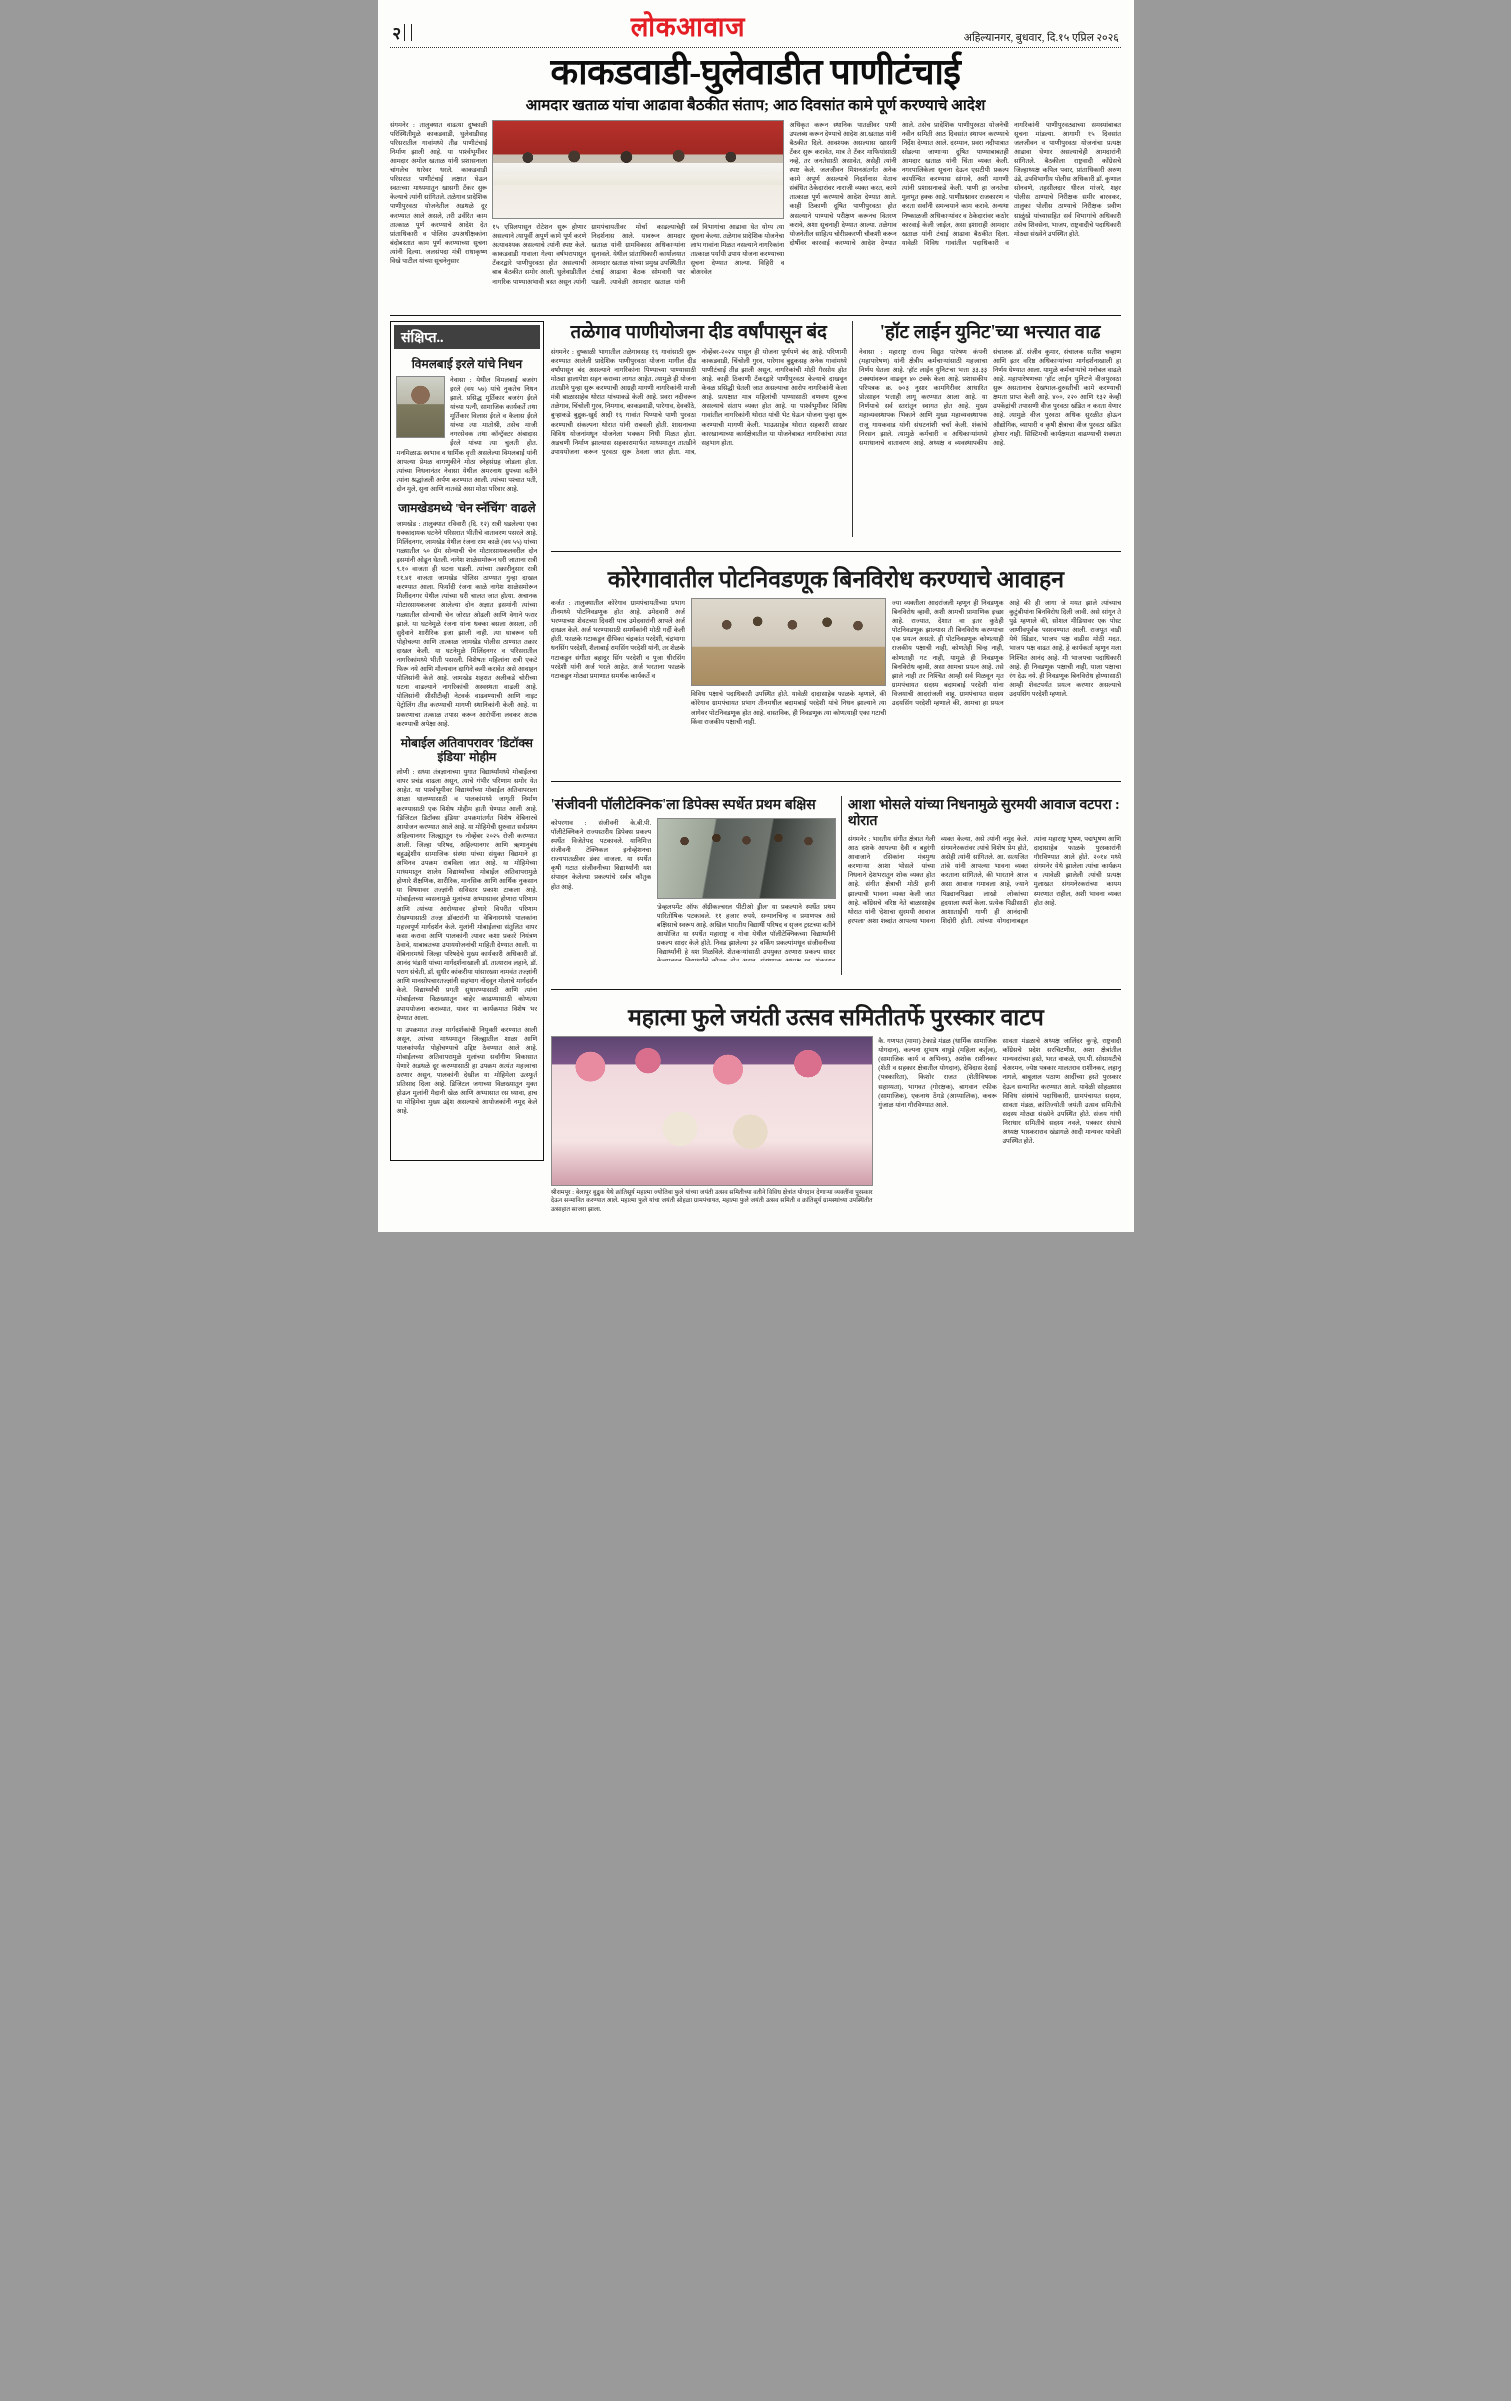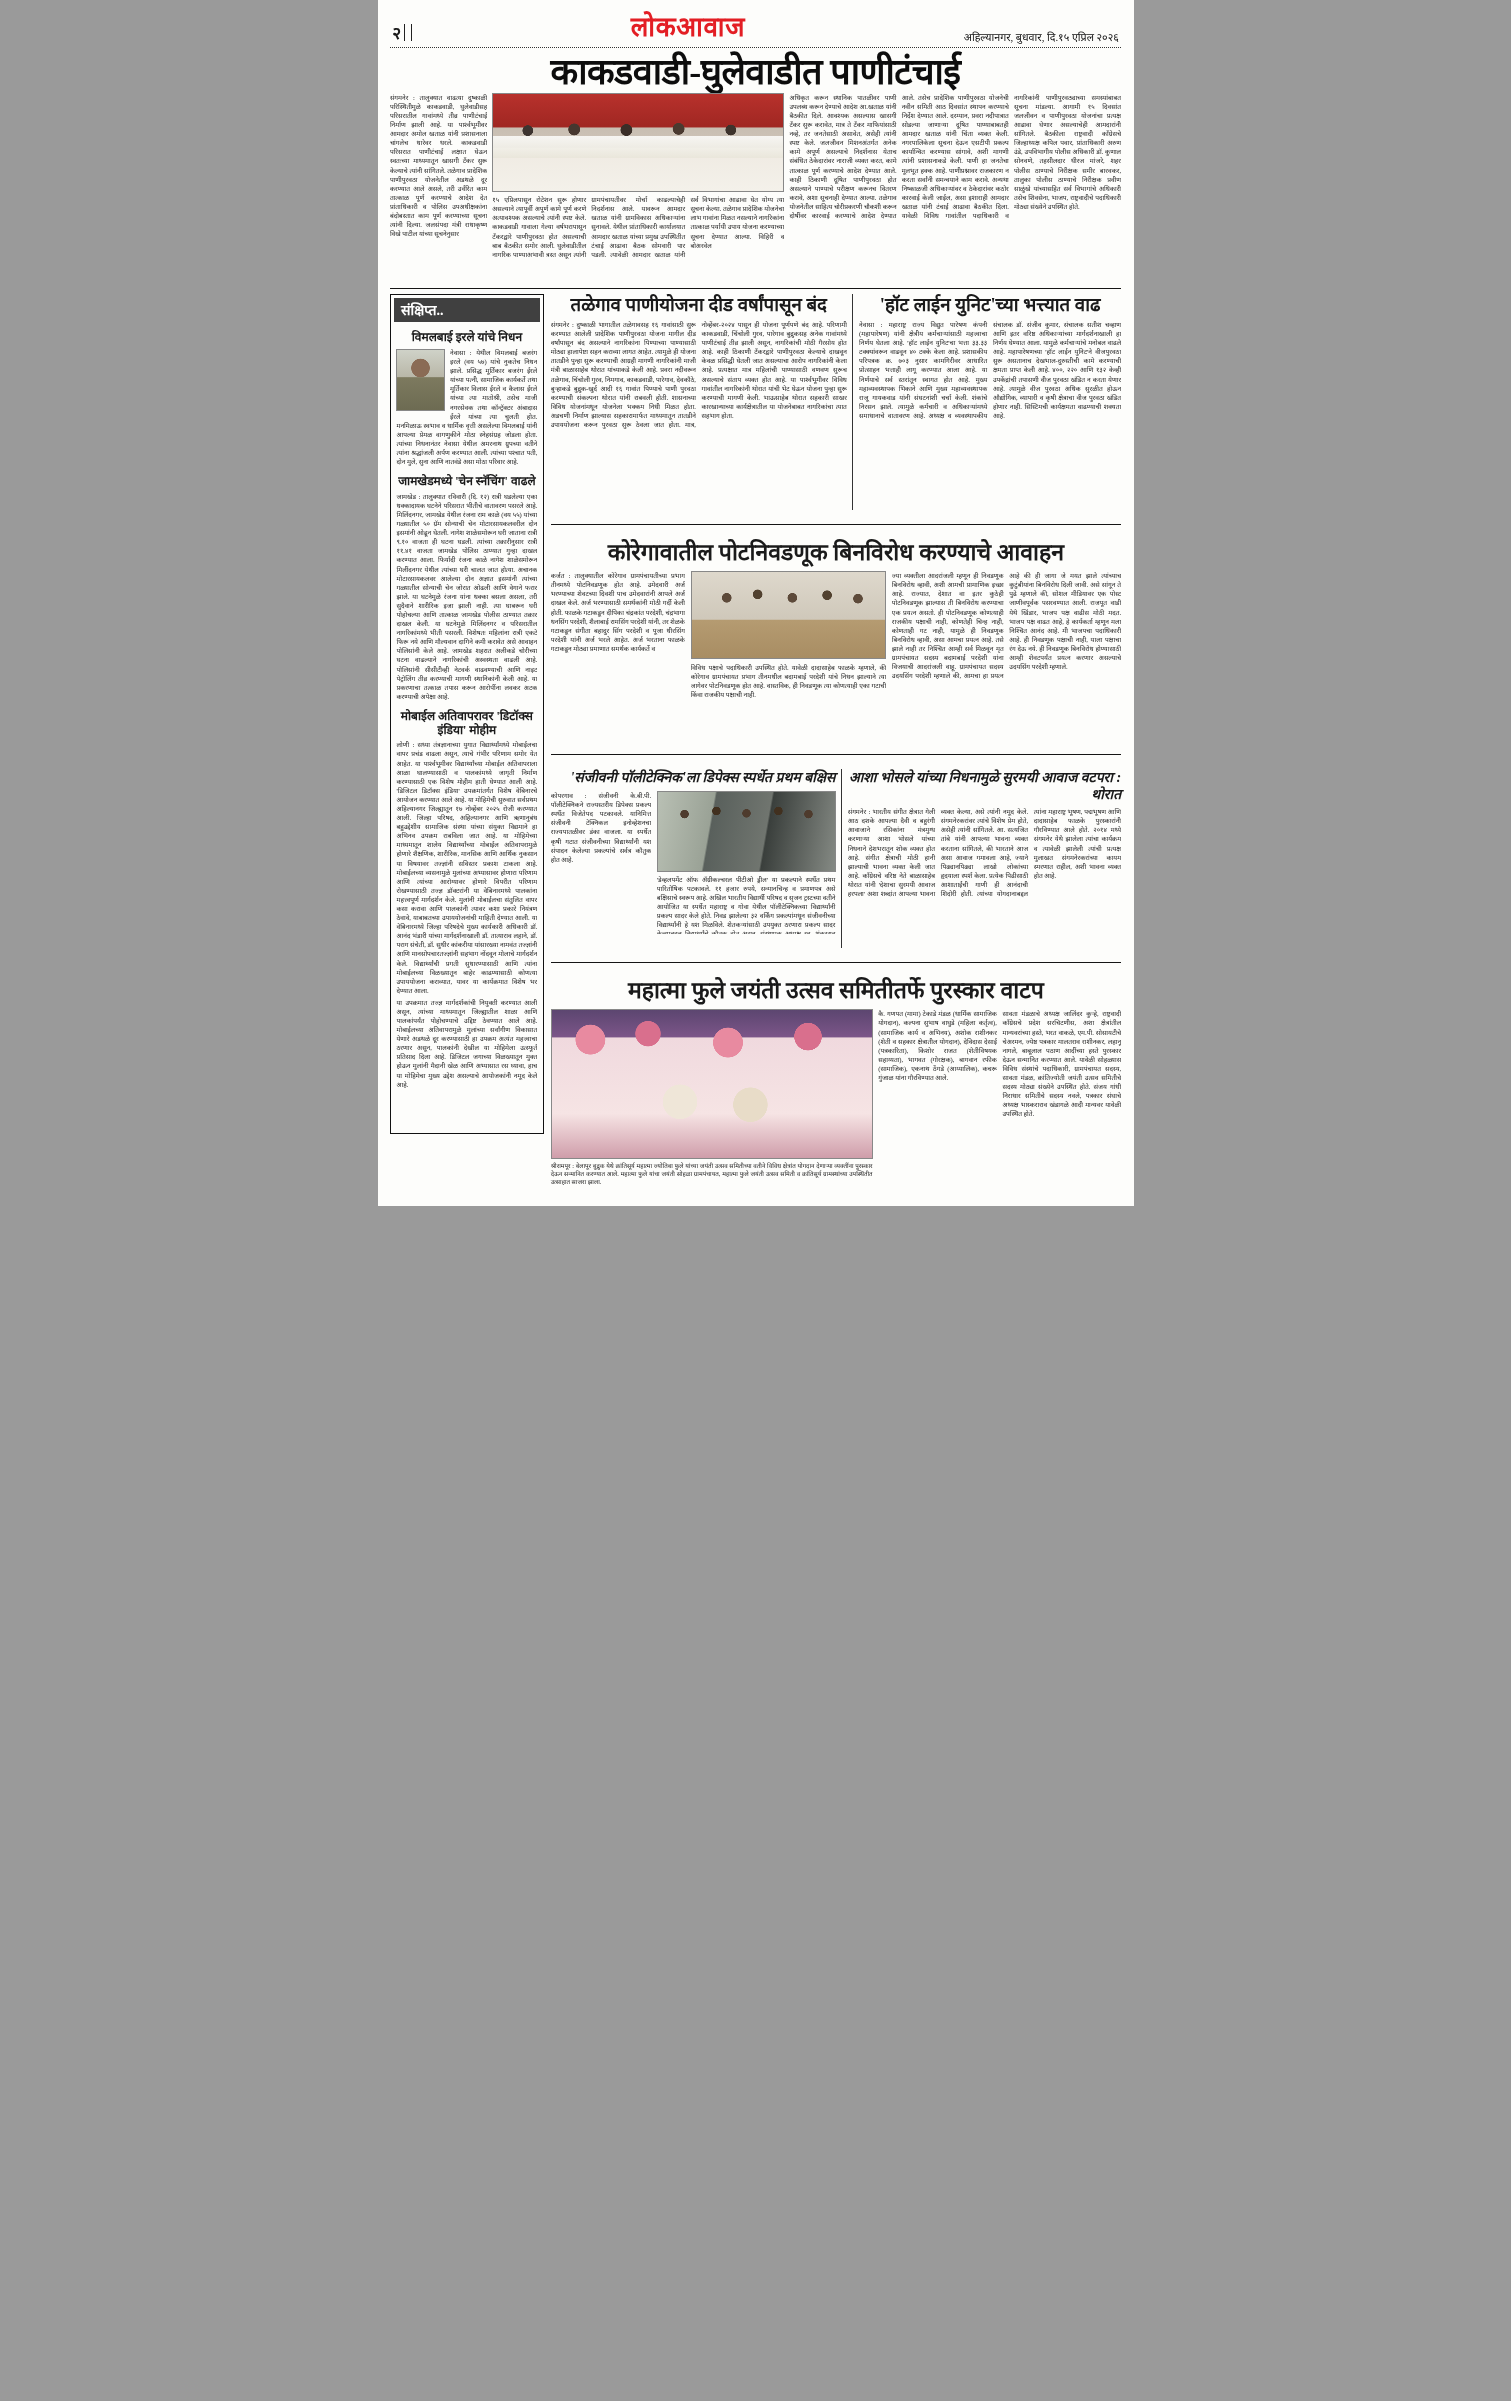--- a/index.html
+++ b/index.html
@@ -73,21 +73,21 @@
      padding:0 0 3.4px 0;box-sizing:border-box;}
   .sb-title{background:#404040;color:#fff;font-weight:900;font-size:14px;
      padding:1.7px 6.8px 3.4px 6.8px;margin:3.4px 3.4px 4.5px 3.4px;}
   .sb-item{padding:1.1px 5.6px 4.5px 5.6px;}
   .sb-h{font-size:12px;font-weight:900;text-align:center;margin:3.4px 0 2.8px 0;line-height:1.15;}
   
   .rightcol{flex:1;display:flex;flex-direction:column;gap:9px;}
   .row{display:flex;gap:5.6px;}
   .art-h3{font-size:18.6px;font-weight:900;text-align:center;margin:1.1px 0 4.5px 0;line-height:1.1;}
   .art-h2{font-size:23px;font-weight:900;text-align:center;margin:1.1px 0 5.6px 0;line-height:1.1;}
-  .art-h4{font-size:14px;font-weight:900;text-align:right;margin:1.1px 0 4.5px 0;line-height:1.15;font-style:italic;}
+  .art-h4{font-size:14px;font-weight:900;text-align:left;margin:1.1px 0 4.5px 0;line-height:1.15;}
   .cols2{column-count:2;column-gap:5.6px;}
   .cols3c{column-count:3;column-gap:5.6px;}
   .h380{height:190px;overflow:hidden;}
   .h300{height:169px;overflow:hidden;}
   .h250{height:141px;overflow:hidden;}
   .caption{font-size:6.2px;line-height:1.3;text-align:justify;margin-top:2.3px;}
   .w52{width:52%;}.w46{width:46%;}
   .flexrow{display:flex;gap:5.6px;}
 </style>
 </head>
@@ -98,20 +98,21 @@
   <div class="hdr">
     <div class="pageno">
       <span>२</span>
       <span class="bars"></span>
     </div>
     <div class="masthead">लोकआवाज</div>
     <div class="dateline">अहिल्यानगर, बुधवार, दि.१५ एप्रिल २०२६</div>
   </div>
 
   <div class="lead-h1">काकडवाडी-घुलेवाडीत पाणीटंचाई</div>
+  <div class="lead-h2">आमदार खताळ यांचा आढावा बैठकीत संताप; आठ दिवसांत कामे पूर्ण करण्याचे आदेश</div>
 
   <div class="lead-body">
     <div class="txt lead-c1">संगमनेर : तालुक्यात वाढत्या दुष्काळी परिस्थितीमुळे काकडवाडी, घुलेवाडीसह परिसरातील गावांमध्ये तीव्र पाणीटंचाई निर्माण झाली आहे. या पार्श्वभूमीवर आमदार अमोल खताळ यांनी प्रशासनाला चांगलेच धारेवर धरले. काकडवाडी परिसरात पाणीटंचाई लक्षात घेऊन स्वतःच्या माध्यमातून खासगी टँकर सुरू केल्याचे त्यांनी सांगितले. तळेगाव प्रादेशिक पाणीपुरवठा योजनेतील अडथळे दूर करण्यात आले असले, तरी उर्वरित काम तात्काळ पूर्ण करण्याचे आदेश देत प्रांताधिकारी व पोलिस उपअधीक्षकांना बंदोबस्तात काम पूर्ण करण्याच्या सूचना त्यांनी दिल्या. जलसंपदा मंत्री राधाकृष्ण विखे पाटील यांच्या सूचनेनुसार</div>
     <div class="lead-mid">
       <div class="ph ph-lead"></div>
       <div class="txt cols3">१५ एप्रिलपासून रोटेशन सुरू होणार असल्याने त्यापूर्वी अपूर्ण कामे पूर्ण करणे अत्यावश्यक असल्याचे त्यांनी स्पष्ट केले. काकडवाडी गावाला गेल्या वर्षभरापासून टँकरद्वारे पाणीपुरवठा होत असल्याची बाब बैठकीत समोर आली. घुलेवाडीतील नागरिक पाण्याअभावी त्रस्त असून त्यांनी ग्रामपंचायतीवर मोर्चा काढल्याचेही निदर्शनास आले. यावरून आमदार खताळ यांनी ग्रामविकास अधिकाऱ्यांना सुनावले. येथील प्रांताधिकारी कार्यालयात आमदार खताळ यांच्या प्रमुख उपस्थितीत टंचाई आढावा बैठक सोमवारी पार पडली. त्यावेळी आमदार खताळ यांनी सर्व विभागांचा आढावा घेत योग्य त्या सूचना केल्या. तळेगाव प्रादेशिक योजनेचा लाभ गावांना मिळत नसल्याने नागरिकांना तात्काळ पर्यायी उपाय योजना करण्याच्या सूचना देण्यात आल्या. विहिरी व बोअरवेल</div>
     </div>
     <div class="txt lead-right">अधिकृत करून स्थानिक पातळीवर पाणी उपलब्ध करून देण्याचे आदेश आ.खताळ यांनी बैठकीत दिले. आवश्यक असल्यास खासगी टँकर सुरू करावेत, मात्र ते टँकर माफियांसाठी नव्हे, तर जनतेसाठी असावेत, असेही त्यांनी स्पष्ट केले. जलजीवन मिशनअंतर्गत अनेक कामे अपूर्ण असल्याचे निदर्शनास येताच संबंधित ठेकेदारांवर नाराजी व्यक्त करत, कामे तात्काळ पूर्ण करण्याचे आदेश देण्यात आले. काही ठिकाणी दूषित पाणीपुरवठा होत असल्याने पाण्याचे परीक्षण करूनच वितरण करावे, अशा सूचनाही देण्यात आल्या. तळेगाव योजनेतील साहित्य चोरीप्रकरणी चौकशी करून दोषींवर कारवाई करण्याचे आदेश देण्यात आले. तसेच प्रादेशिक पाणीपुरवठा योजनेची नवीन समिती आठ दिवसांत स्थापन करण्याचे निर्देश देण्यात आले. दरम्यान, प्रवरा नदीपात्रात सोडल्या जाणाऱ्या दूषित पाण्याबाबतही आमदार खताळ यांनी चिंता व्यक्त केली. नगरपालिकेला सूचना देऊन एसटीपी प्रकल्प कार्यान्वित करण्यास सांगावे, अशी मागणी त्यांनी प्रशासनाकडे केली. पाणी हा जनतेचा मूलभूत हक्क आहे. पाणीप्रश्नावर राजकारण न करता सर्वांनी समन्वयाने काम करावे. अन्यथा निष्काळजी अधिकाऱ्यांवर व ठेकेदारांवर कठोर कारवाई केली जाईल, असा इशाराही आमदार खताळ यांनी टंचाई आढावा बैठकीत दिला. यावेळी विविध गावांतील पदाधिकारी व नागरिकांनी पाणीपुरवठ्याच्या समस्यांबाबत सूचना मांडल्या. आगामी १५ दिवसांत जलजीवन व पाणीपुरवठा योजनांचा प्रत्यक्ष आढावा घेणार असल्याचेही आमदारांनी सांगितले. बैठकीला राष्ट्रवादी काँग्रेसचे जिल्हाध्यक्ष कपिल पवार, प्रांताधिकारी अरुण उंडे, उपविभागीय पोलीस अधिकारी डॉ. कुणाल सोनवणे, तहसीलदार धीरज मांजरे, शहर पोलीस ठाण्याचे निरीक्षक समीर बारवकर, तालुका पोलीस ठाण्याचे निरीक्षक प्रवीण साळुंखे यांच्यासहित सर्व विभागांचे अधिकारी तसेच शिवसेना, भाजप, राष्ट्रवादीचे पदाधिकारी मोठ्या संख्येने उपस्थित होते.</div>
   </div>
 

